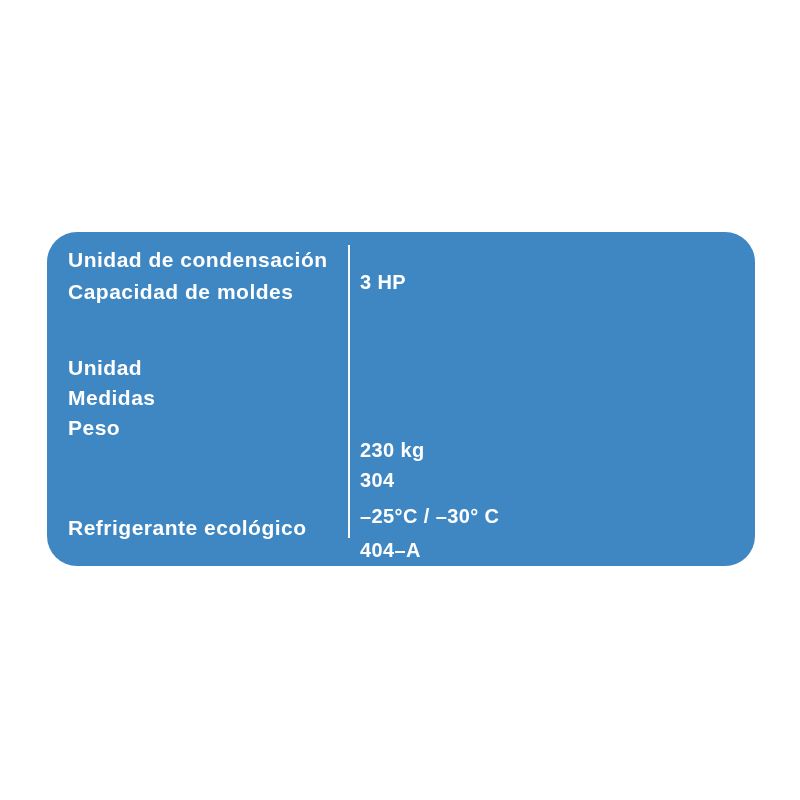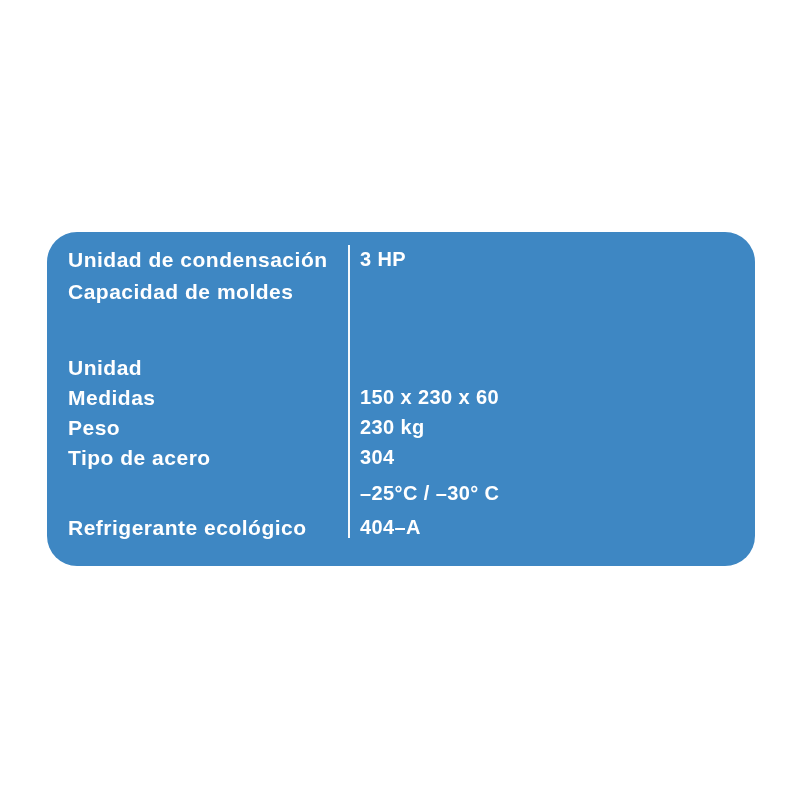--- a/index.html
+++ b/index.html
@@ -44,20 +44,21 @@
   }
   .val {
     position: absolute;
     left: 313px;
     color: #ffffff;
     font-weight: 700;
     font-size: 20px;
     line-height: 1.1;
     letter-spacing: 0.4px;
     white-space: nowrap;
+    margin-top: 23px;
   }
   .val.small {
     font-size: 15px;
     line-height: 18px;
     letter-spacing: 0.5px;
   }
   .val.small span {
     display: block;
   }
 </style>
@@ -70,26 +71,24 @@
     <div class="divider"></div>
 
     <div class="lbl" style="top:16px">Unidad de condensación</div>
     <div class="val" style="top:16px">3 HP</div>
 
     <div class="lbl" style="top:48px">Capacidad de moldes</div>
 
     <div class="lbl" style="top:124px">Unidad</div>
 
     <div class="lbl" style="top:154px">Medidas</div>
-    <div class="val" style="top:154px">150 x 230 x 60</div>
 
     <div class="lbl" style="top:184px">Peso</div>
     <div class="val" style="top:184px">230 kg</div>
 
-    <div class="lbl" style="top:214px">Tipo de acero</div>
     <div class="val" style="top:214px">304</div>
 
     <div class="val" style="top:250px">–25°C / –30° C</div>
 
     <div class="lbl" style="top:284px">Refrigerante ecológico</div>
     <div class="val" style="top:284px">404–A</div>
 
   </div>
 </div>
 

